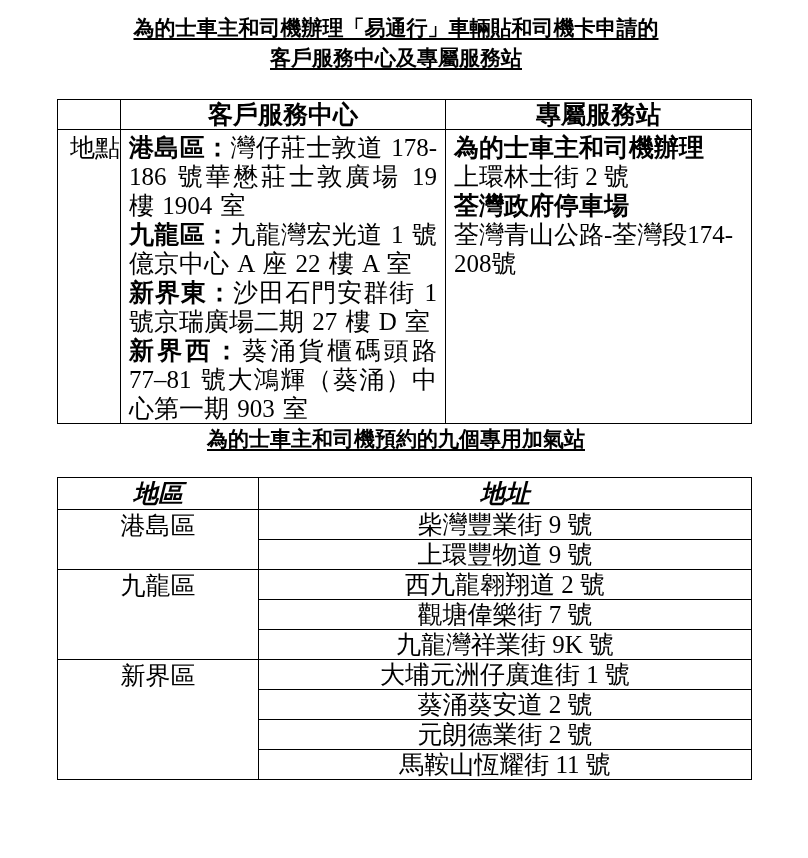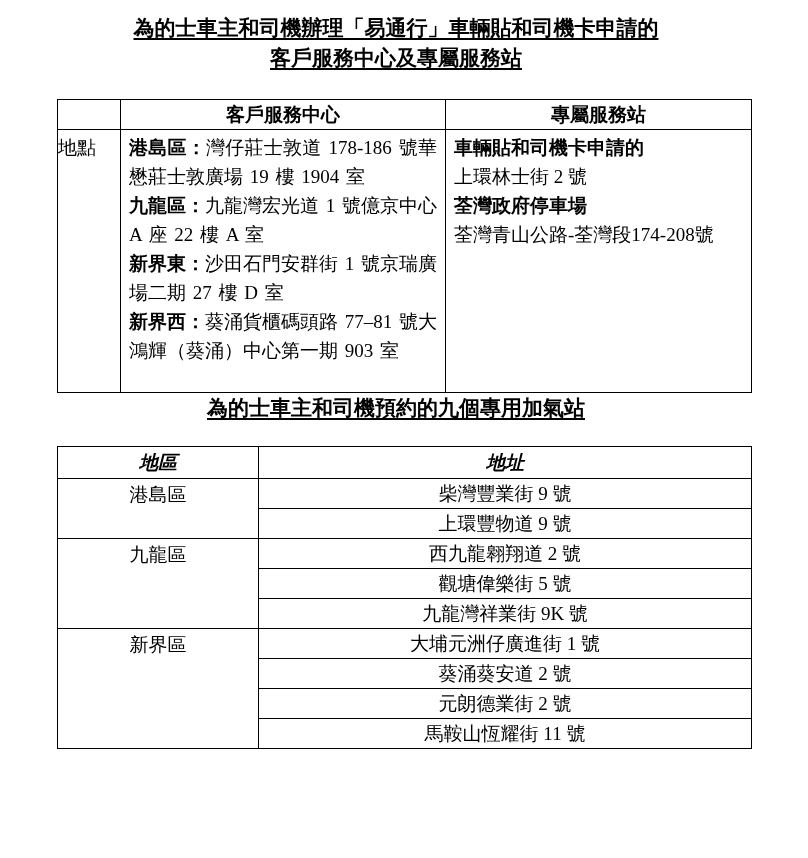--- a/index.html
+++ b/index.html
@@ -31,21 +31,21 @@
     text-align: center;
     font-weight: bold;
     font-size: 21px;
     line-height: 30px;
   }
   table {
     border-collapse: collapse;
     table-layout: fixed;
     margin-left: 57px;
     width: 694px;
-    font-size: 19px;
+    font-size: 25px;
   }
   td, th {
     border: 1px solid #000000;
     padding: 0;
     vertical-align: top;
     font-weight: normal;
   }
   
   .t1 { margin-top: 26px; }
   .t1 .col-label   { width: 63px;  }
@@ -53,21 +53,21 @@
   .t1 .col-station { width: 306px; }
   .t1 thead th {
     height: 29px;
     font-weight: bold;
     text-align: center;
     vertical-align: middle;
     line-height: 29px;
   }
   .t1 .row-location { height: 263px; }
   .t1 .label-cell {
-    text-align: left;
+    text-align: right;
     padding-top: 5px;
     line-height: 25px;
   }
   .t1 .csc-cell {
     padding: 3px 8px 0 8px;
     line-height: 29px;
     text-align: justify;
     word-spacing: 2px;
   }
   .t1 .csc-cell b { font-weight: bold; }
@@ -133,21 +133,21 @@
       <tr class="row-location">
         <td class="label-cell">地點</td>
         <td class="csc-cell">
           <div class="entry"><b>港島區：</b><span>灣仔莊士敦道 178-186 號華懋莊士敦廣場 19 樓 1904 室</span></div>
           <div class="entry"><b>九龍區：</b><span>九龍灣宏光道 1 號億京中心 A 座 22 樓 A 室</span></div>
           <div class="entry"><b>新界東：</b><span>沙田石門安群街 1 號京瑞廣場二期 27 樓 D 室</span></div>
           <div class="entry"><b>新界西：</b><span>葵涌貨櫃碼頭路 77–81 號大鴻輝（葵涌）中心第一期 903 室</span></div>
         </td>
         <td class="station-cell">
           <div class="station-block">
-            <div class="station-name">車輛貼和司機卡申請的</div>
+            <div class="station-name">為的士車主和司機辦理</div>
             <div>上環林士街 2 號</div>
           </div>
           <div class="station-block station-block-2">
             <div class="station-name">荃灣政府停車場</div>
             <div>荃灣青山公路-荃灣段174-208號</div>
           </div>
         </td>
       </tr>
     </tbody>
   </table>
@@ -173,21 +173,21 @@
         <td class="address-cell">柴灣豐業街 9 號</td>
       </tr>
       <tr>
         <td class="address-cell">上環豐物道 9 號</td>
       </tr>
       <tr>
         <td class="district-cell" rowspan="3">九龍區</td>
         <td class="address-cell">西九龍翱翔道 2 號</td>
       </tr>
       <tr>
-        <td class="address-cell">觀塘偉樂街 5 號</td>
+        <td class="address-cell">觀塘偉樂街 7 號</td>
       </tr>
       <tr>
         <td class="address-cell">九龍灣祥業街 9K 號</td>
       </tr>
       <tr>
         <td class="district-cell" rowspan="4">新界區</td>
         <td class="address-cell">大埔元洲仔廣進街 1 號</td>
       </tr>
       <tr>
         <td class="address-cell">葵涌葵安道 2 號</td>

